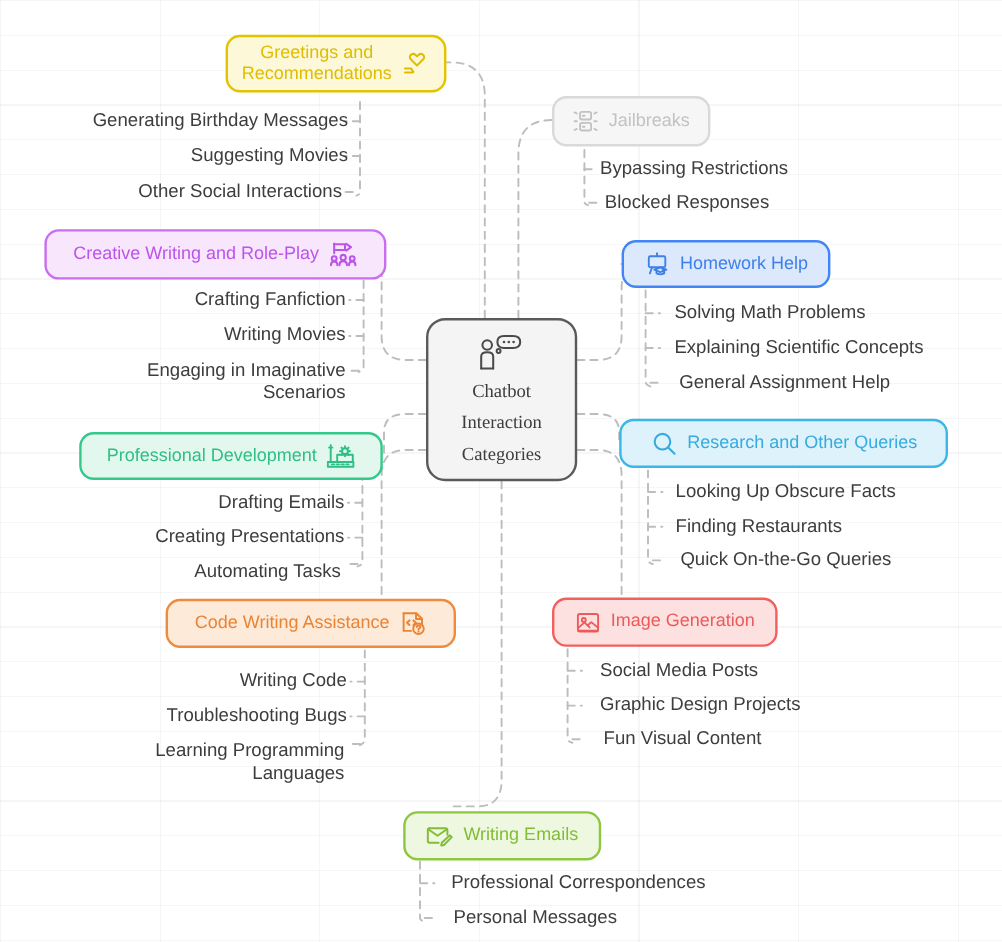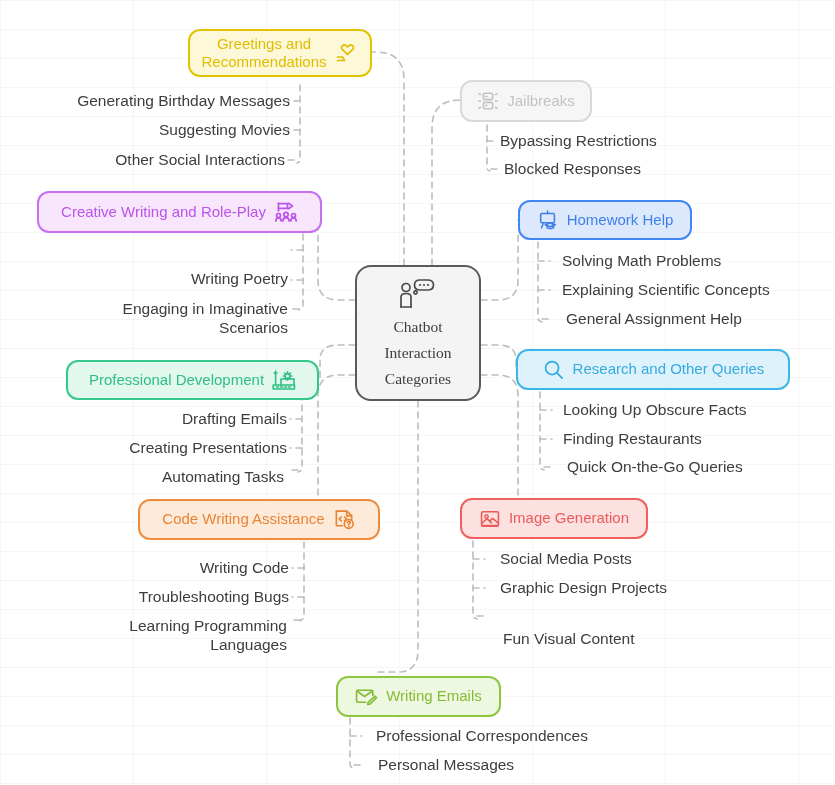--- a/index.html
+++ b/index.html
@@ -198,21 +198,22 @@
           <circle cx="4.5" cy="15.5" r="2"></circle>
           <path d="M1.8 21 Q1.8 18 4.5 18 Q7.2 18 7.2 21"></path>
           <circle cx="12" cy="14.6" r="2.2"></circle>
           <path d="M8.9 21 Q8.9 17.6 12 17.6 Q15.1 17.6 15.1 21"></path>
           <circle cx="19.5" cy="15.5" r="2"></circle>
           <path d="M16.8 21 Q16.8 18 19.5 18 Q22.2 18 22.2 21"></path>
         </g>
       </svg>
     </span>
   </div>
-  <div class="leaf r" style="left:60px;top:270px;width:228px;">Writing Poetry</div>
+  <div class="leaf r" style="left:60px;top:241px;width:228px;">Crafting Fanfiction</div>
+  <div class="leaf r" style="left:60px;top:270px;width:228px;">Writing Movies</div>
   <div class="leaf r" style="left:55px;top:300px;width:233px;">Engaging in Imaginative
 Scenarios</div>
 
   <div class="node n-blue" style="left:518px;top:200px;width:174px;height:40px;">
     <span class="ico">
       <svg width="22" height="22" viewBox="0 0 24 24">
         <g fill="none" stroke="#3f7fe8" stroke-width="1.7" stroke-linecap="round" stroke-linejoin="round">
           <path d="M11.5 2.2 L11.5 5"></path>
           <rect x="4" y="5" width="15" height="10" rx="1.4"></rect>
           <path d="M7 15 L5 20.5 M16 15 L18 20"></path>
@@ -294,21 +295,21 @@
           <path d="M3.2 16.6 L8.8 11.6 L13.5 16.2"></path>
           <path d="M11.5 14.4 L15 11.4 L21 16.4"></path>
           <path d="M3.2 19.2 L20.8 19.2"></path>
         </g>
       </svg>
     </span>
     <span class="lbl">Image Generation</span>
   </div>
   <div class="leaf l" style="left:500px;top:550px;width:275px;">Social Media Posts</div>
   <div class="leaf l" style="left:500px;top:579px;width:275px;">Graphic Design Projects</div>
-  <div class="leaf l" style="left:503px;top:630px;width:275px;">Fun Visual Content</div>
+  <div class="leaf l" style="left:503px;top:607px;width:275px;">Fun Visual Content</div>
 
   <div class="node n-olive" style="left:336px;top:676px;width:165px;height:41px;">
     <span class="ico">
       <svg width="23" height="23" viewBox="0 0 24 24">
         <g fill="none" stroke="#83bd36" stroke-width="1.7" stroke-linecap="round" stroke-linejoin="round">
           <path d="M3 5.5 L17 5.5 Q18.6 5.5 18.6 7 L18.6 11"></path>
           <path d="M3 5.5 Q1.6 5.5 1.6 7 L1.6 16.5 Q1.6 18 3 18 L11 18"></path>
           <path d="M2 6.3 L10 12 L18.2 6.3"></path>
           <path d="M20.8 11.6 L22.4 13.2 L15.6 20 L13.2 20.4 L13.7 18.1 Z"></path>
         </g>

